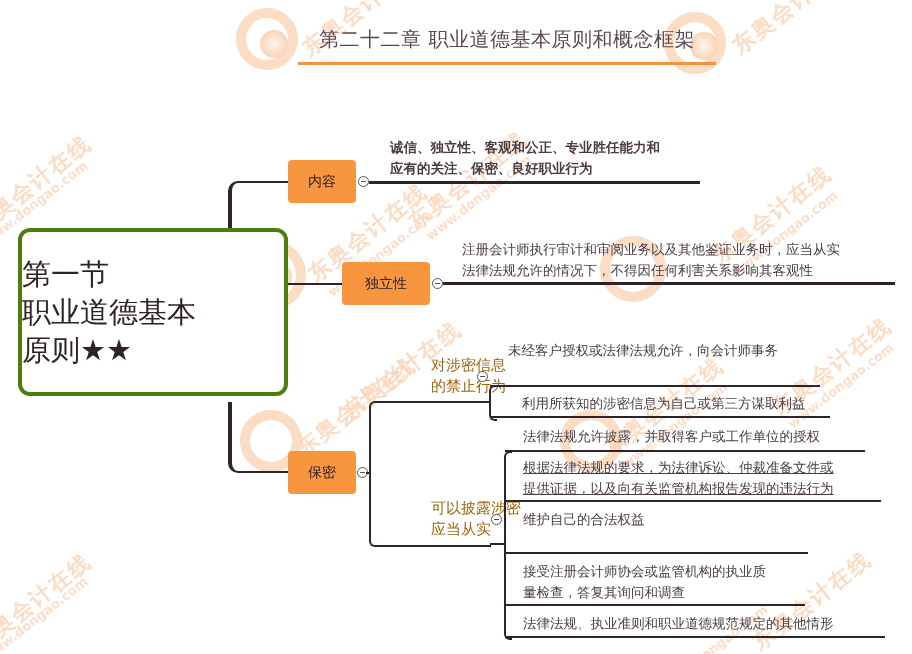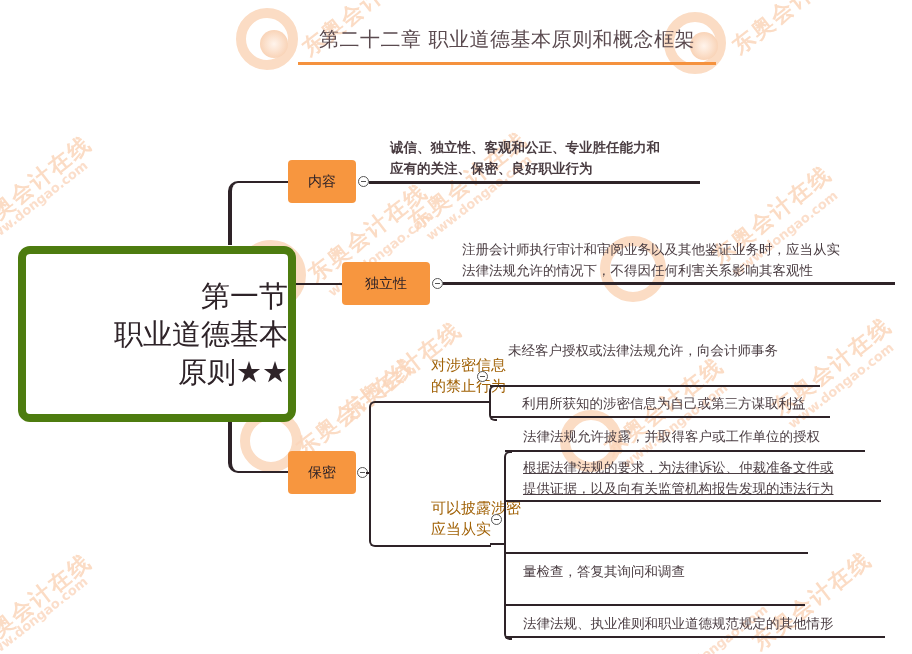--- a/index.html
+++ b/index.html
@@ -11,21 +11,21 @@
   }
   .wm { position:absolute; pointer-events:none; }
   .wm-ring { border-radius:50%; border:10px solid #fbdcc4; box-sizing:border-box; }
   .wm-dot { border-radius:50%; background:radial-gradient(circle,#fff4ec 0%,#f9d4b8 70%); }
   .wm-text { color:#fbd6bb; font-weight:bold; font-size:22px; transform:rotate(-38deg); white-space:nowrap; letter-spacing:2px; opacity:0.85; }
   .wm-url { color:#fbd9c2; font-weight:bold; font-size:13px; transform:rotate(-38deg); white-space:nowrap; opacity:0.85; }
 
   .title { position:absolute; left:298px; top:26px; width:418px; text-align:center; font-size:20px; color:#5a4a4f; letter-spacing:0.5px; }
   .title-underline { position:absolute; left:298px; top:62px; width:418px; height:3px; background:#f5923e; }
 
-  .root { position:absolute; left:18px; top:246px; width:262px; height:160px; border:8px solid #4d7c0f; border-radius:12px; background:#fff; box-sizing:content-box; display:flex; flex-direction:column; align-items:flex-end; justify-content:center; }
+  .root { position:absolute; left:18px; top:228px; width:262px; height:160px; border:4px solid #4d7c0f; border-radius:12px; background:#fff; box-sizing:content-box; display:flex; flex-direction:column; align-items:flex-start; justify-content:center; }
   .root-line { font-size:29px; line-height:38px; color:#2e2328; text-align:center; }
 
   .node { position:absolute; background:#f7963f; border-radius:4px; color:#2e2328; font-size:14px; display:flex; align-items:center; justify-content:center; }
 
   .line { position:absolute; background:#2e2328; }
   .trunk { position:absolute; border-left:4px solid #2e2328; }
   .curve-tl { position:absolute; border-left:4px solid #2e2328; border-top:2px solid #2e2328; border-top-left-radius:10px; }
   .curve-bl { position:absolute; border-left:4px solid #2e2328; border-bottom:2px solid #2e2328; border-bottom-left-radius:10px; }
 
   .bracket { position:absolute; border:2px solid #2e2328; border-right:none; border-radius:6px 0 0 6px; }
@@ -147,19 +147,21 @@
 <div class="line" style="left:505px;top:636px;width:380px;height:2px;"></div>
 
 <div class="text" style="left:523px;top:426px;">
   <div>法律法规允许披露，并取得客户或工作单位的授权</div>
 </div>
 <div class="text" style="left:523px;top:457px;text-decoration:underline;">
   <div>根据法律法规的要求，为法律诉讼、仲裁准备文件或</div>
   <div>提供证据，以及向有关监管机构报告发现的违法行为</div>
 </div>
 <div class="text" style="left:523px;top:509px;">
+  <div>维护自己的合法权益</div>
 </div>
 <div class="text" style="left:523px;top:561px;">
+  <div>接受注册会计师协会或监管机构的执业质</div>
   <div>量检查，答复其询问和调查</div>
 </div>
 <div class="text" style="left:523px;top:613px;">
   <div>法律法规、执业准则和职业道德规范规定的其他情形</div>
 </div>
 
 </body></html>

